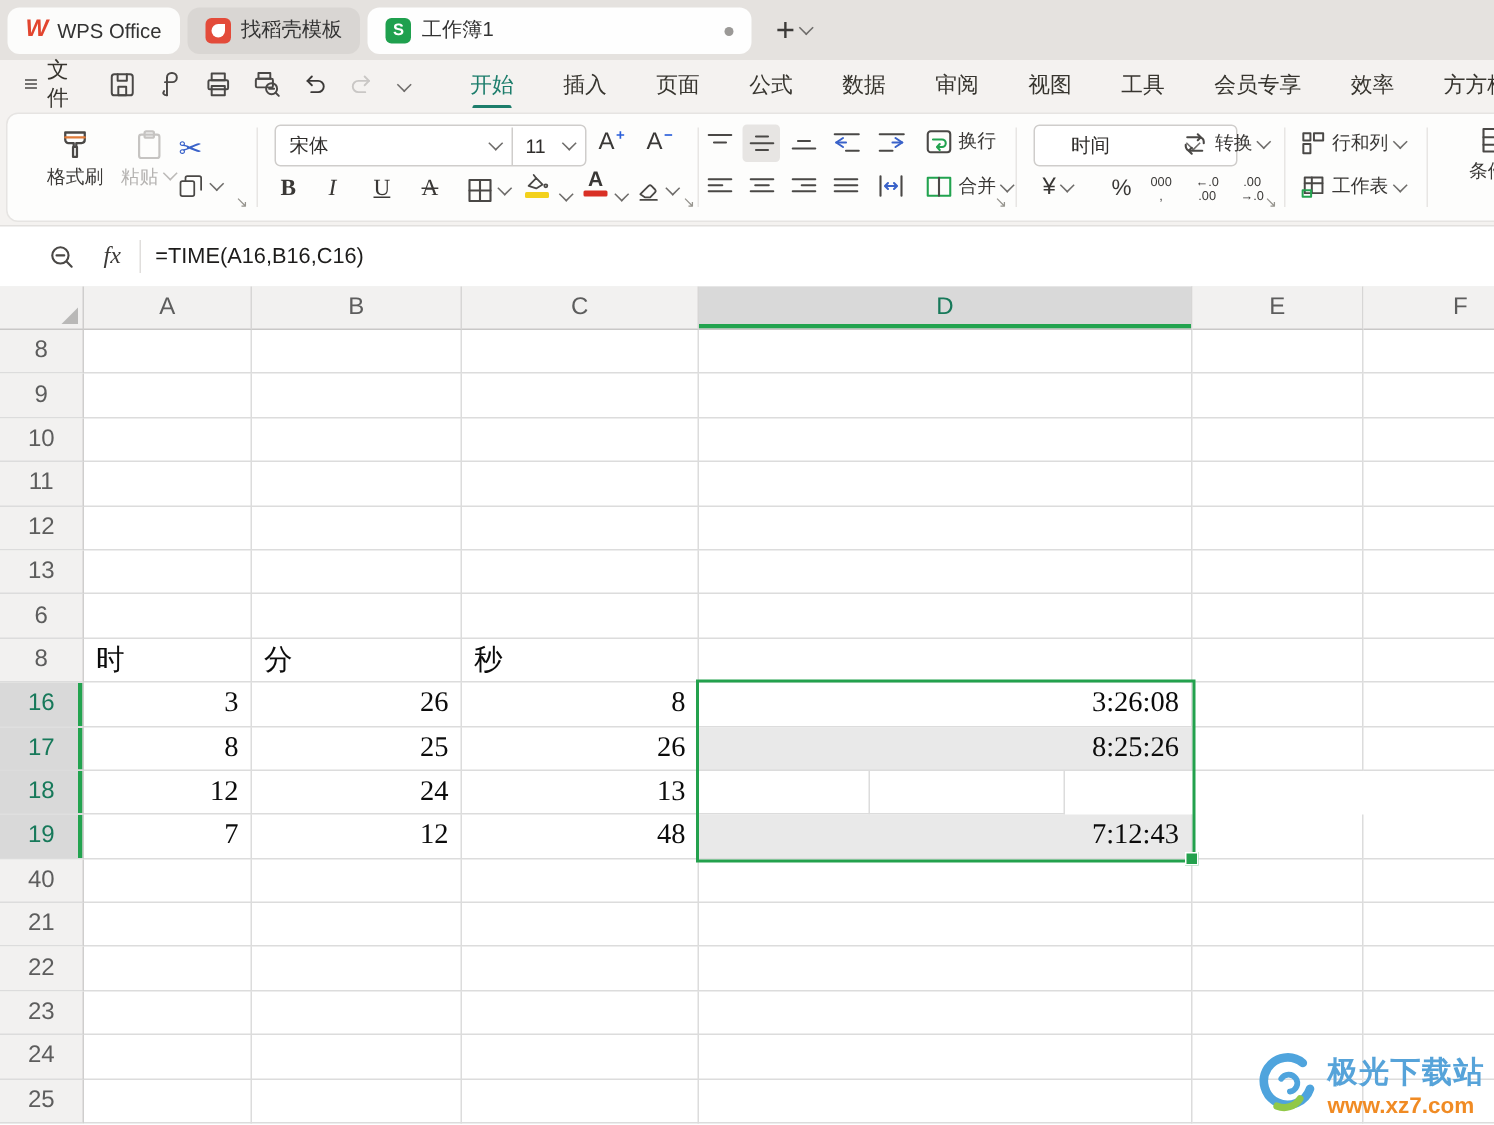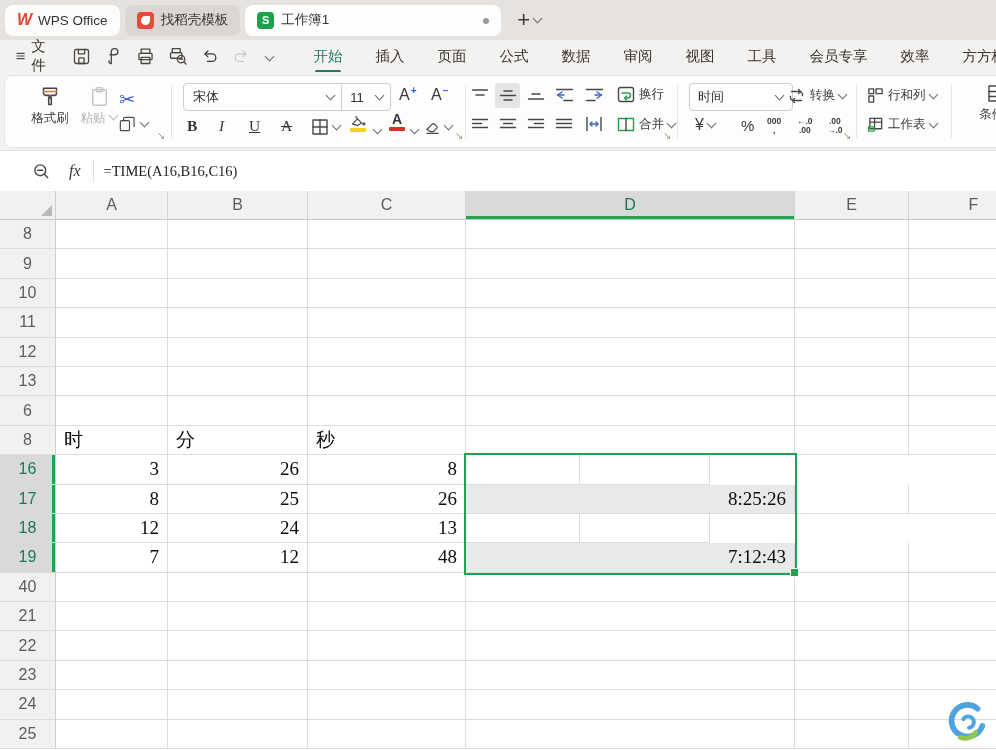--- a/index.html
+++ b/index.html
@@ -58,34 +58,34 @@
   .azbtn{position:absolute;top:9px;font-size:16px;color:#3a3836}
   .azbtn sup{font-size:10px;font-weight:bold;color:#2b5fd9;margin-left:1px}
   .tglyph{font-size:15.5px;color:#3a3836;font-family:"Liberation Serif",serif}
   .b{font-weight:bold}.i{font-style:italic}.u{text-decoration:underline}.s{text-decoration:line-through}
   .colorbtn{display:flex;flex-direction:column;align-items:center;line-height:11px}
   .bar{width:16px;height:4px;border-radius:1px;margin-top:1px}
   .selbox{background:#e7e5e3;border-radius:3px}
   .lbl{font-size:12.5px;color:#3a3836;margin-left:4px}
   .numbox{position:absolute;left:684px;top:7px;width:86px;height:26px;border:1px solid #cfcdcb;border-radius:4px;
           background:#fff;display:flex;align-items:center;justify-content:space-between;
-          padding:0 8px;font-size:13px;color:#2f2d2b}
-  .stack{display:flex;flex-direction:column;align-items:center;font-size:8.5px;line-height:9px;color:#3c3a38;font-weight:bold}
+          padding:0 24px;font-size:13px;color:#2f2d2b}
+  .stack{display:flex;flex-direction:column;align-items:center;font-size:8.5px;line-height:9px;color:#3c3a38;font-weight:normal}
   .expander{position:absolute;font-size:10px;color:#97958f}
 
   
   .fbar{position:absolute;left:0;top:150px;width:100%;height:40px;background:#fff;
         border-top:1px solid #e2e0de;border-bottom:1px solid #cfcecd;display:flex;align-items:center}
   .namebox{position:relative;margin-left:10px;width:165px;height:26px;border:1px solid #cfcdcb;border-radius:4px;
            background:#fff;display:flex;align-items:center;justify-content:center;font-size:14px;color:#2f2d2b}
   .namebox i.chev{position:absolute;right:9px;top:10px}
   .fbar .zo{margin-left:32px}
   .fbar .fx{margin-left:18px;font-family:"Liberation Serif",serif;font-style:italic;font-size:16px;color:#3c3a38}
   .fbar .fdiv2{width:1px;height:22px;background:#e0dedc;margin-left:12px}
-  .formula{margin-left:10px;font-family:Liberation Serif, serif;font-size:14.5px;color:#1d1c1b}
+  .formula{margin-left:10px;font-family:Liberation Sans, sans-serif;font-size:14.5px;color:#1d1c1b}
 
   
   #sheet{position:absolute;left:0;top:191px;width:1100px;height:559px;background:#fff}
   .srow{display:flex;height:29.4px}
   .srow.shead{height:29px}
   .scorner{width:56px;flex-shrink:0;background:#f2f1f0;border-right:1px solid #cfcecd;border-bottom:1px solid #c9c8c7;
            position:relative;box-sizing:border-box}
   .scorner .tri{position:absolute;right:3px;bottom:3px;width:0;height:0;
                 border-left:11px solid transparent;border-bottom:11px solid #b9b8b7}
   .scol{flex-shrink:0;box-sizing:border-box;background:#f2f1f0;border-right:1px solid #d7d6d5;border-bottom:1px solid #c9c8c7;
@@ -492,20 +492,21 @@
       <div class="scell" style="width: 158px;">秒</div>
       <div class="scell" style="width: 329px;"></div>
       <div class="scell" style="width: 114px;"></div>
       <div class="scell" style="width: 130px;"></div>
     </div>
     <div class="srow">
       <div class="srhead selr">16</div>
       <div class="scell num" style="width: 112px;">3</div>
       <div class="scell num" style="width: 140px;">26</div>
       <div class="scell num" style="width: 158px;">8</div>
+      <div class="scell num" style="width: 329px;">3:26:08</div>
       <div class="scell" style="width: 114px;"></div>
       <div class="scell" style="width: 130px;"></div>
     </div>
     <div class="srow">
       <div class="srhead selr">17</div>
       <div class="scell num" style="width: 112px;">8</div>
       <div class="scell num" style="width: 140px;">25</div>
       <div class="scell num" style="width: 158px;">26</div>
       <div class="scell num fillsel" style="width: 329px;">8:25:26</div>
       <div class="scell" style="width: 114px;"></div>
@@ -586,13 +587,17 @@
     <div class="sel-handle"></div>
   </div>
   </div>
 
 <div class="wm">
   <svg width="46" height="46" viewBox="0 0 48 48">
     <path d="M35 9 A16.5 16.5 0 1 0 40 27" fill="none" stroke="#46a0dc" stroke-width="6" stroke-linecap="round"></path>
     <path d="M17 39 A13 13 0 0 0 33 34" fill="none" stroke="#8cc63f" stroke-width="5" stroke-linecap="round"></path>
     <path d="M20 20 a6 6 0 1 1 6 9" fill="none" stroke="#46a0dc" stroke-width="4" stroke-linecap="round"></path>
   </svg>
+  <div class="wm-text">
+    <span class="wm-title">极光下载站</span>
+    <span class="wm-url">www.xz7.com</span>
+  </div>
 </div>
 
 </body></html>

